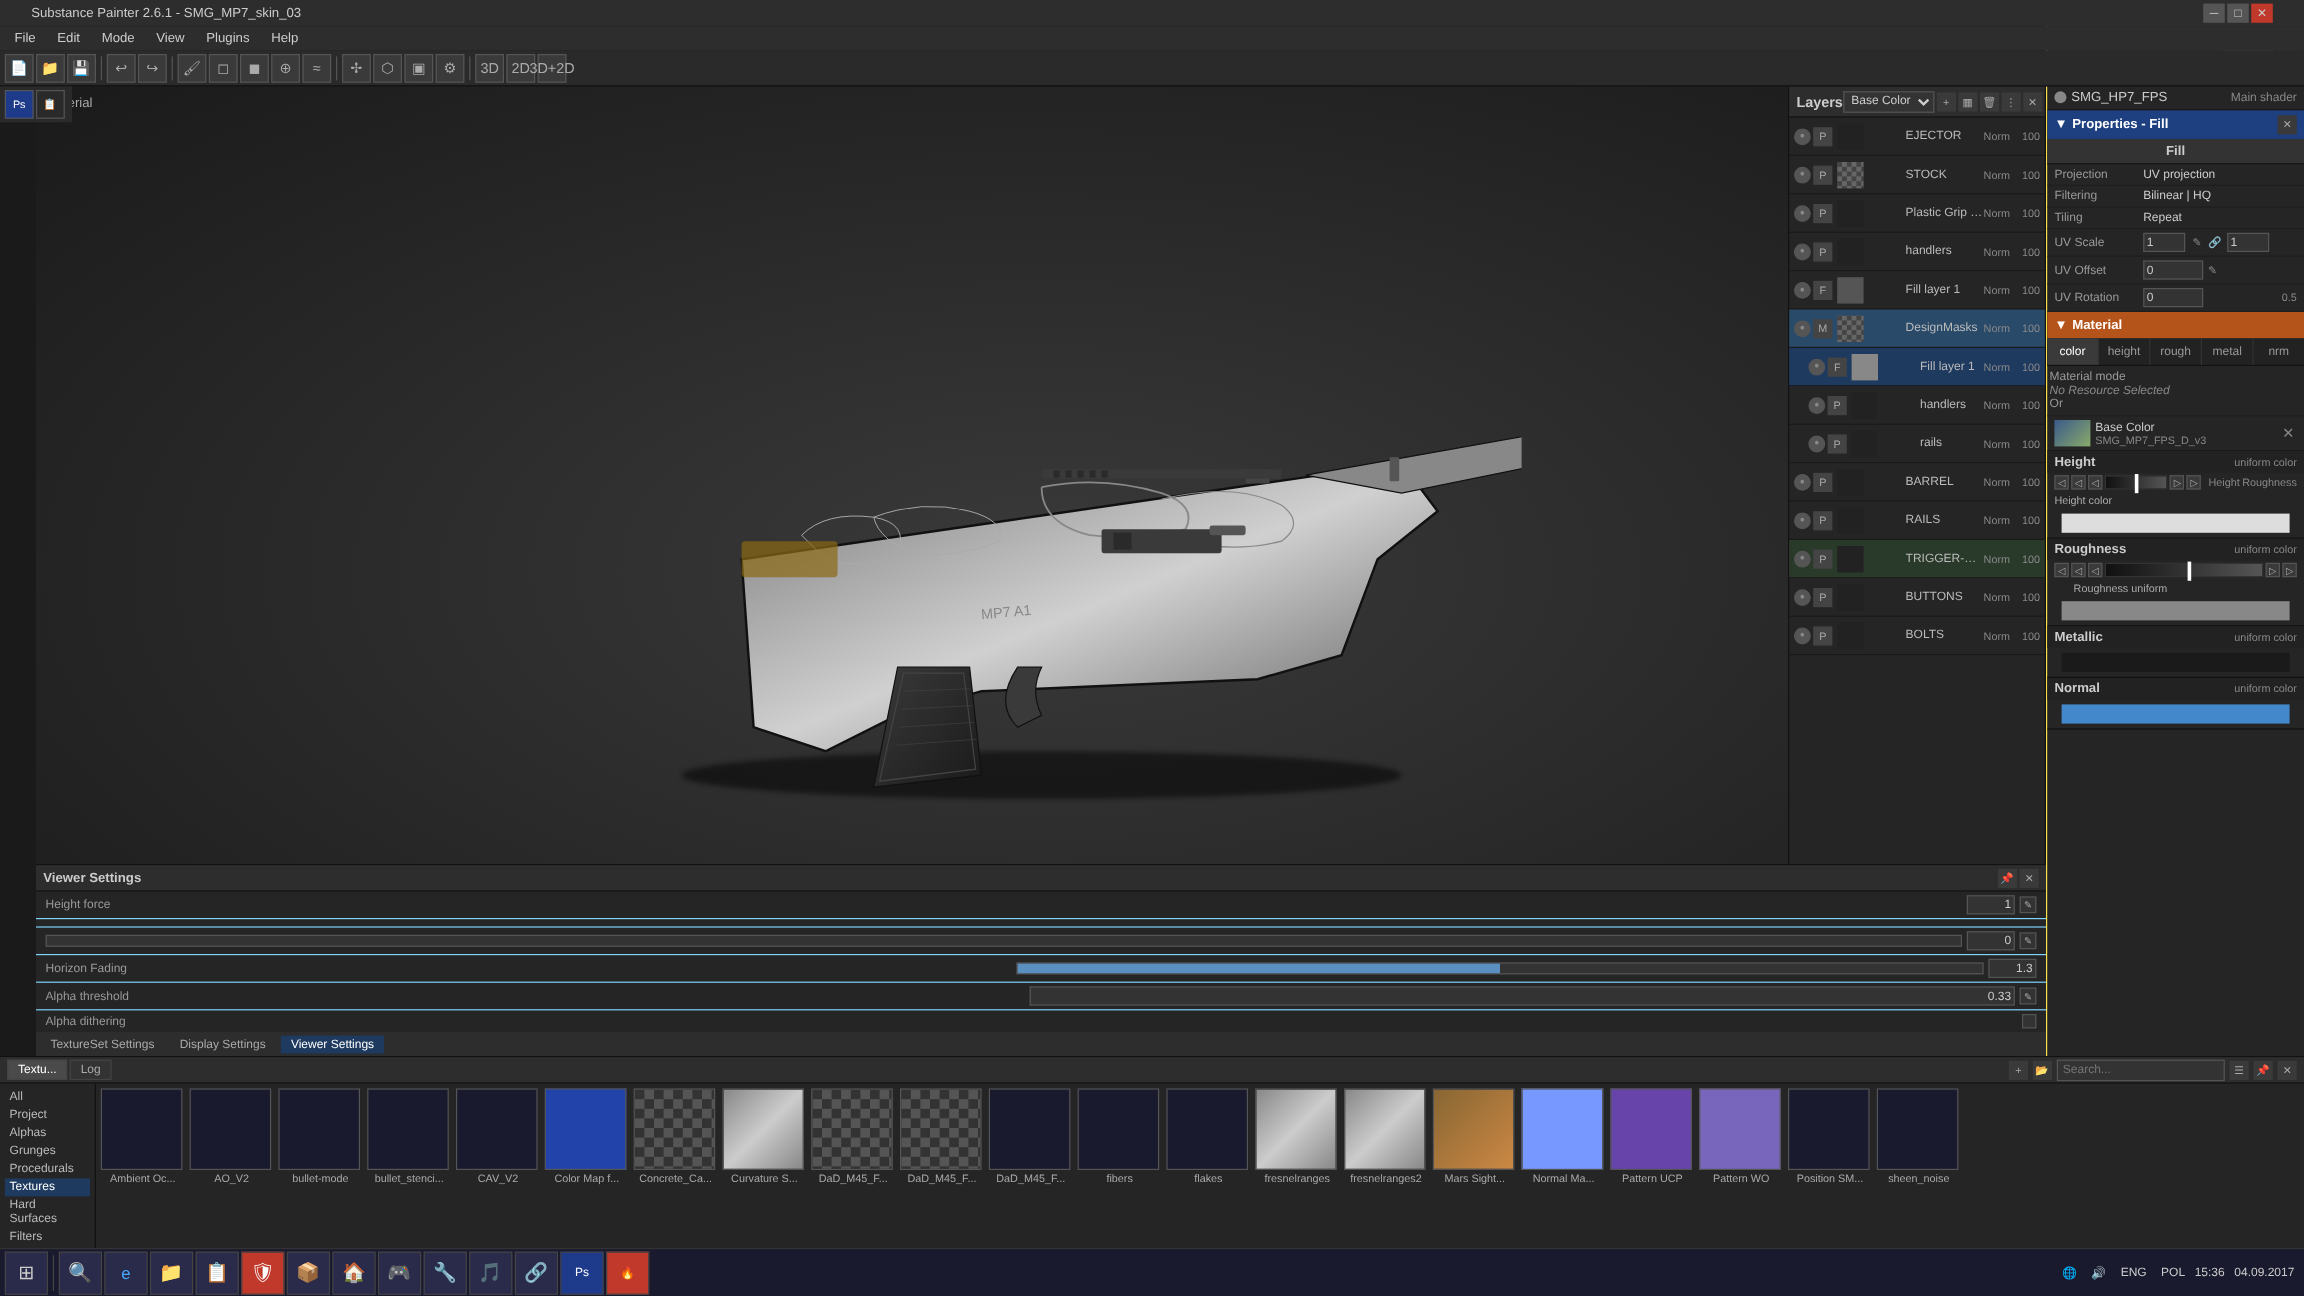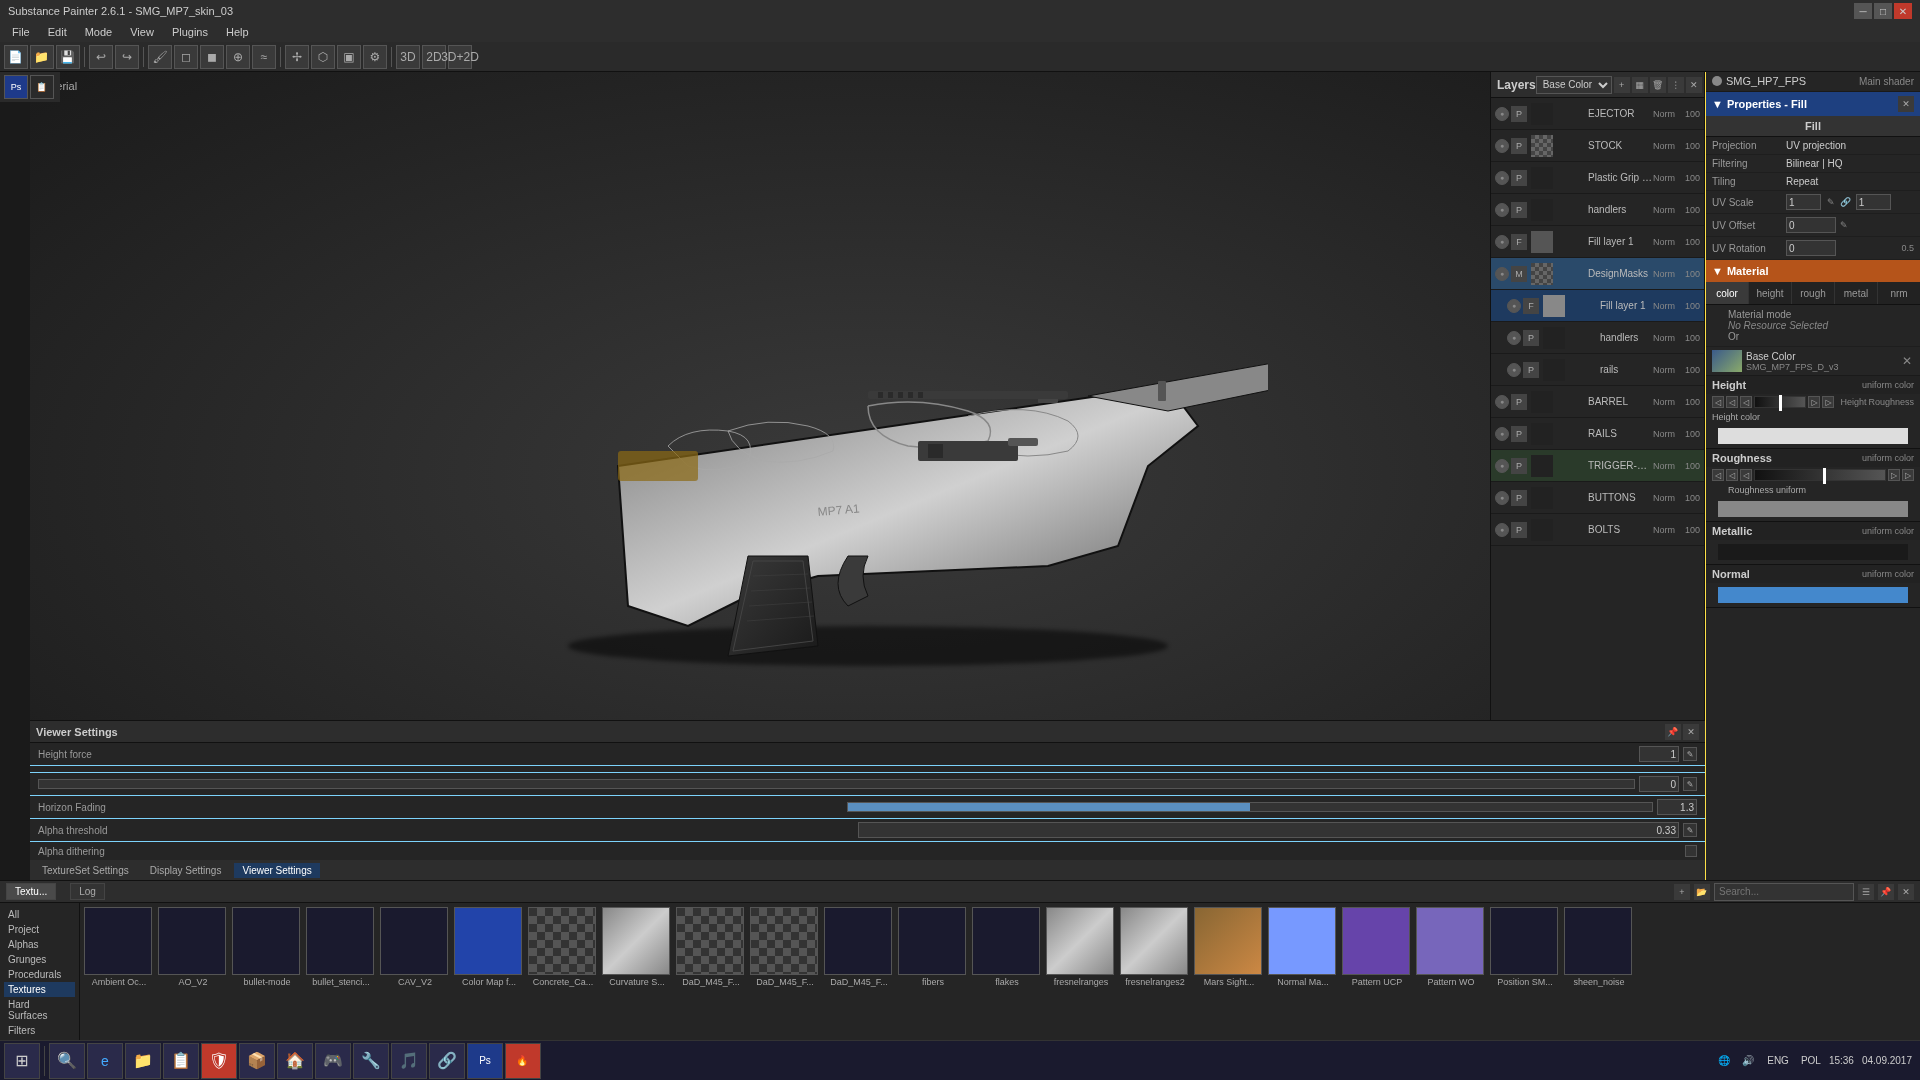--- a/index.html
+++ b/index.html
@@ -16,21 +16,21 @@
 
     
     #titlebar {
       position: absolute;
       top: 0; left: 0; right: 0;
       height: 22px;
       background: #2d2d2d;
       display: flex;
       align-items: center;
       justify-content: space-between;
-      padding: 0 8px;
+      padding: 0 26px;
       z-index: 100;
     }
     #titlebar-title { font-size: 11px; color: #ccc; }
     #titlebar-controls { display: flex; gap: 2px; }
     .title-btn {
       width: 18px; height: 16px;
       background: #555;
       border: none;
       color: #ccc;
       font-size: 10px;
@@ -336,21 +336,21 @@
       justify-content: center;
       font-size: 10px;
       color: #999;
       cursor: pointer;
       border-right: 1px solid #333;
     }
     .mat-tab.active { background: #3a3a3a; color: #fff; }
     .mat-tab:last-child { border-right: none; }
 
     .material-mode-row {
-      padding: 4px 22px;
+      padding: 4px 2px;
       font-size: 10px;
       color: #999;
       border-bottom: 1px solid #1e1e1e;
     }
     .material-mode-val { color: #888; font-style: italic; }
 
     
     .resource-row {
       padding: 3px 6px;
       display: flex;
@@ -484,21 +484,21 @@
       background: #2d2d2d;
       display: flex;
       align-items: center;
       gap: 4px;
       padding: 0 6px;
       border-bottom: 1px solid #111;
     }
     #shelf-tabs {
       display: flex;
       align-items: center;
-      gap: 14px;
+      gap: 2px;
       flex: 1;
     }
     .shelf-tab {
       padding: 2px 8px;
       font-size: 10px;
       color: #aaa;
       cursor: pointer;
       background: #333;
       border: 1px solid #444;
     }

